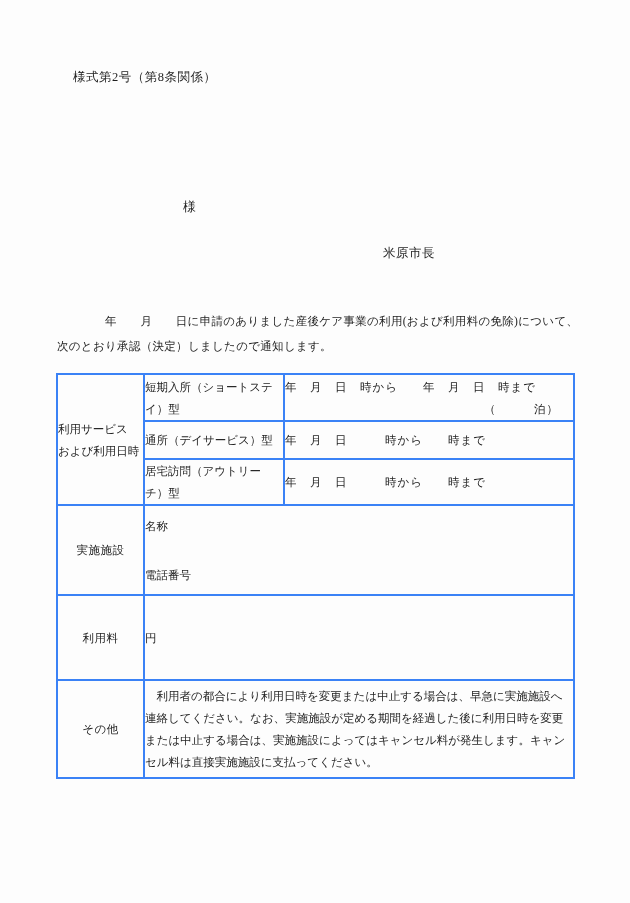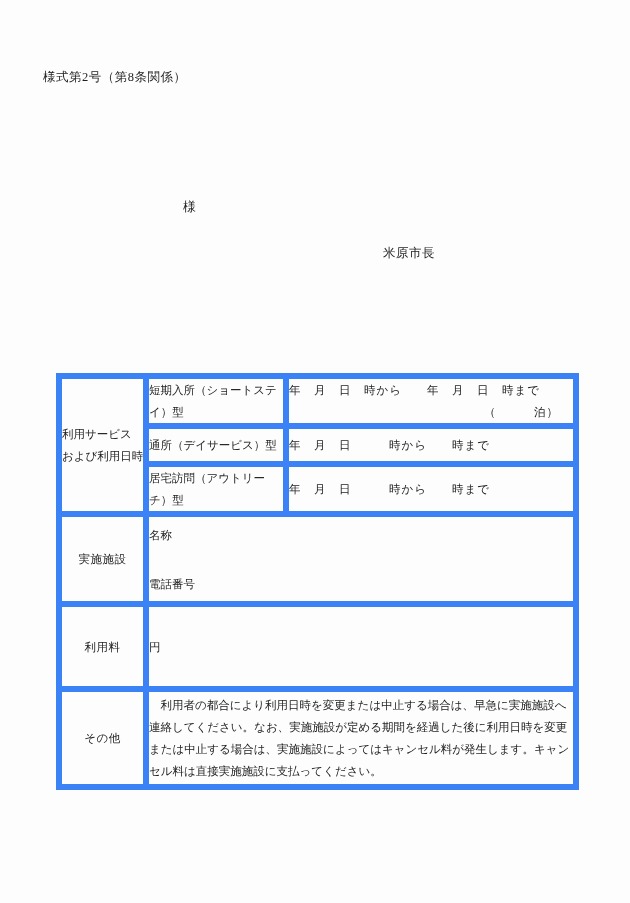--- a/index.html
+++ b/index.html
@@ -16,21 +16,21 @@
   .page {
     position: relative;
     width: 630px;
     height: 903px;
     overflow: hidden;
     background: #fdfdfd;
   }
   .abs { position: absolute; white-space: nowrap; }
 
   .form-number {
-    left: 43px; top: 69px;
+    left: 73px; top: 69px;
     font-size: 12.5px; letter-spacing: 0.5px;
   }
   .right-block {
     right: 61px; top: 88px;
     text-align: left;
     font-size: 12.5px; letter-spacing: 0.5px;
     line-height: 22px;
   }
   .doc-title {
     left: 147px; top: 156px;
@@ -59,21 +59,21 @@
     left: 56px; top: 373px;
   }
   table.form-table {
     border-collapse: collapse;
     table-layout: fixed;
     width: 517px;
     font-size: 11.5px;
     color: #1e1e1e;
   }
   table.form-table td {
-    border: 6px solid #3b82f6;
+    border: 2px solid #3b82f6;
     padding: 0;
     vertical-align: middle;
     line-height: 22px;
   }
   col.c1 { width: 87px; }
   col.c2 { width: 140px; }
   col.c3 { width: 290px; }
 
   tr.row-a { height: 47px; }
   tr.row-b { height: 38px; }
@@ -129,20 +129,22 @@
 
   <div class="abs form-number">様式第2号（第8条関係）</div>
 
 
 
   <div class="abs addressee">様</div>
 
   <div class="abs sender">米原市長</div>
 
   <div class="abs body-para">
+      <div class="line">年　　月　　日に申請のありました産後ケア事業の利用(および利用料の免除)について、</div>
+      <div class="line">次のとおり承認（決定）しましたので通知します。</div>
     </div>
 
   <div class="form-table-wrap">
     <table class="form-table">
       <colgroup>
         <col class="c1">
           <col class="c2">
           <col class="c3">
       </colgroup>
       <tbody>

